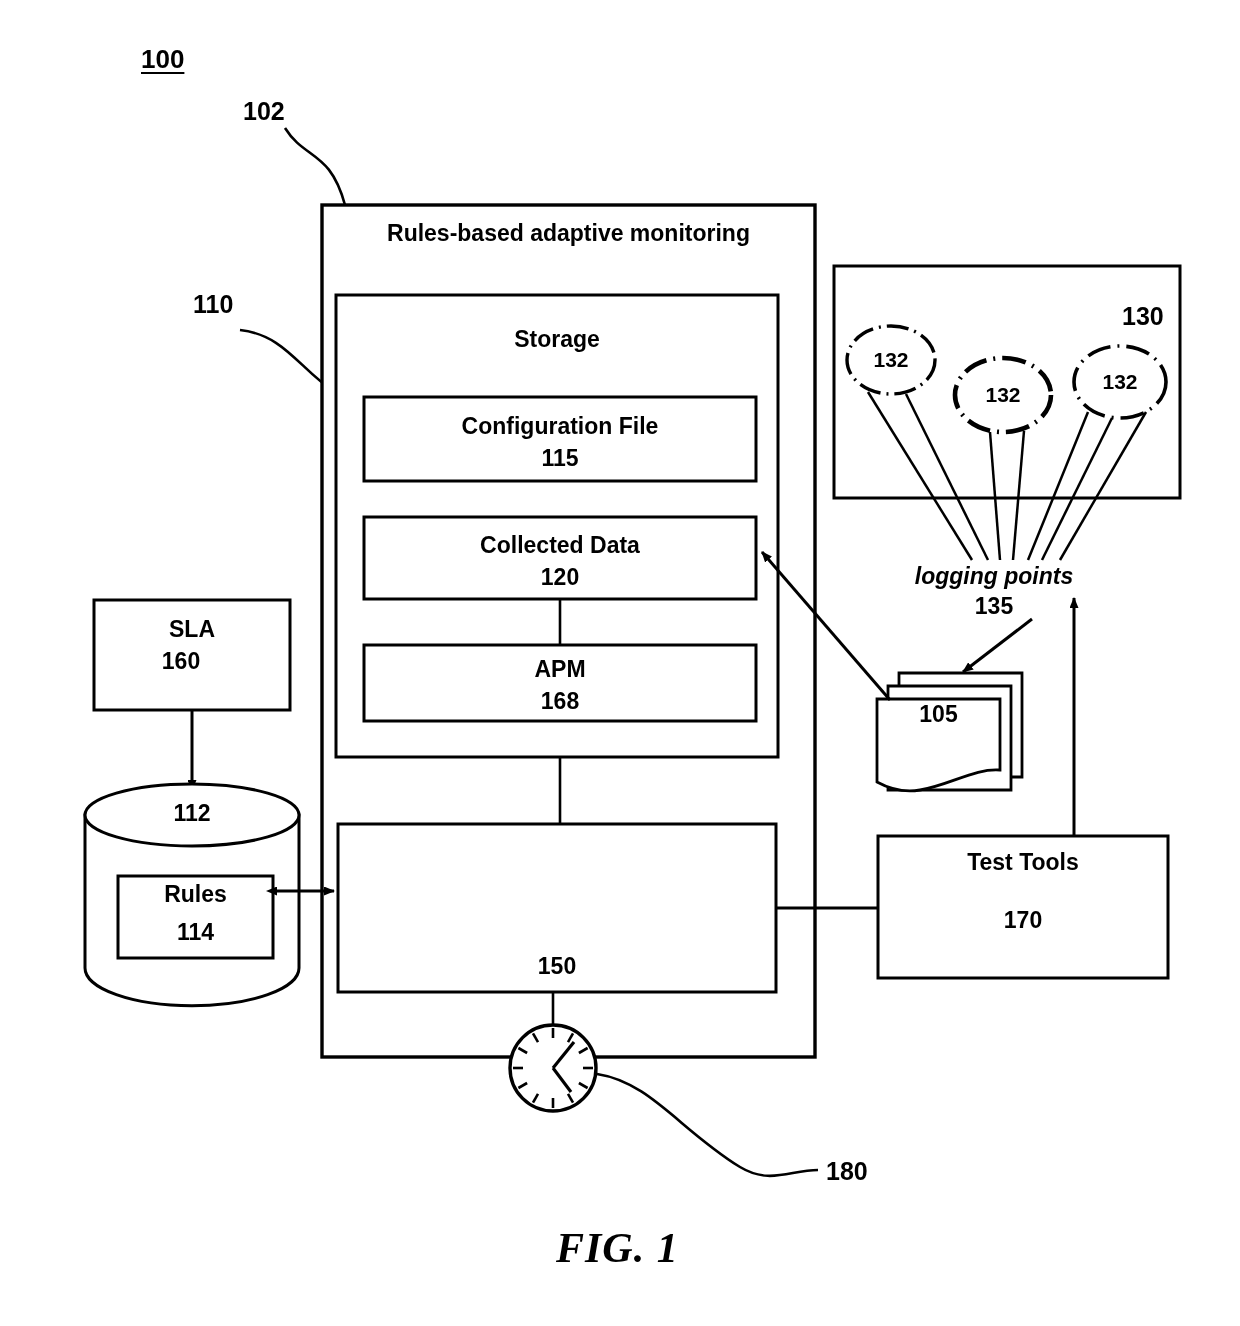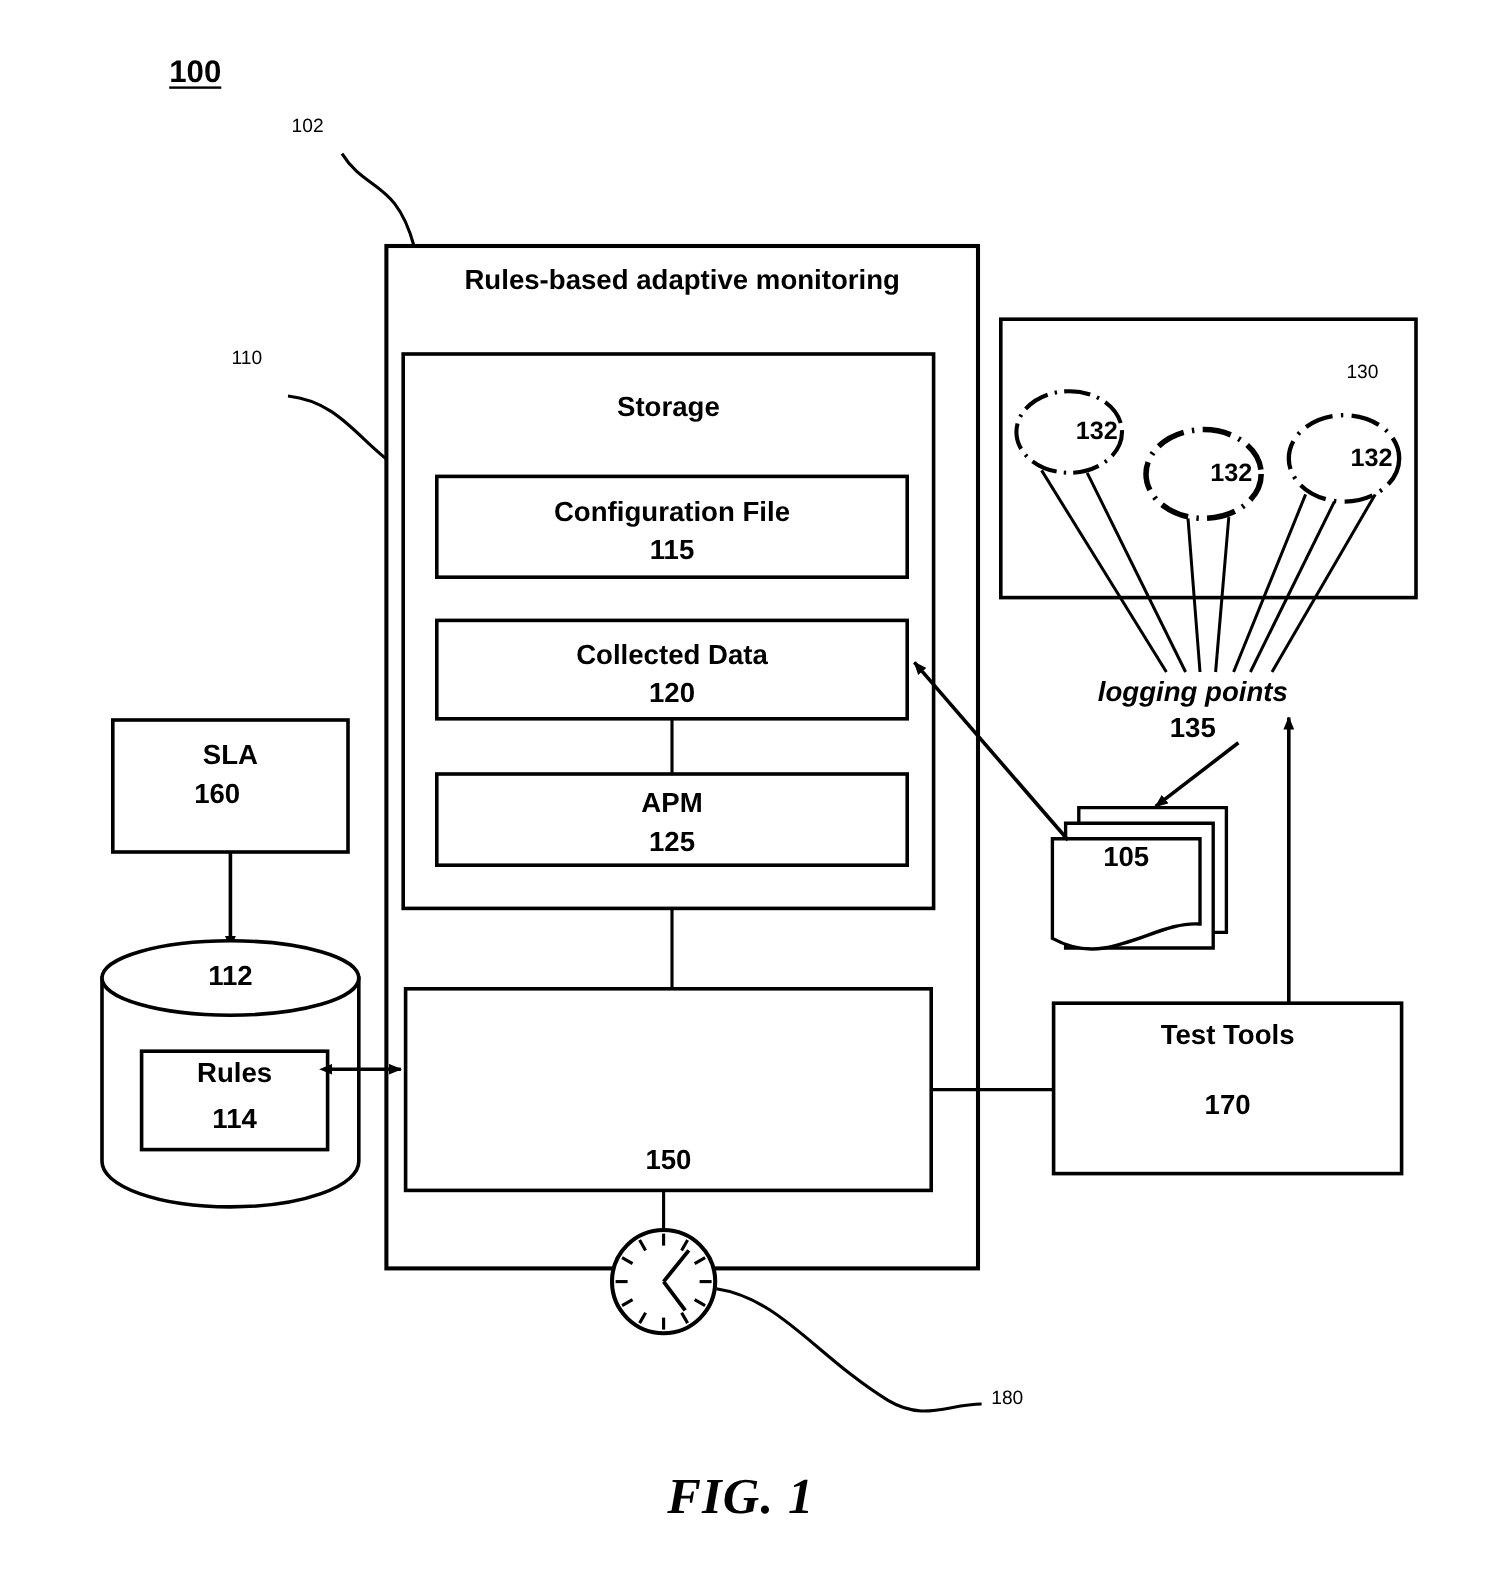--- a/index.html
+++ b/index.html
@@ -30,22 +30,22 @@
   .lbl {
     position: absolute;
     font-family: "Liberation Sans", sans-serif;
     font-weight: bold;
     color: #000;
     white-space: pre;
     line-height: 1.25;
     text-align: center;
   }
   .ref-num {
-    font-size: 16px;
-    font-weight: normal;
+    font-size: 25px;
+    font-weight: bold;
   }
   .fig-caption {
     position: absolute;
     font-family: "Liberation Serif", serif;
     font-weight: bold;
     font-style: italic;
     font-size: 42px;
     letter-spacing: 1px;
   }
   .title-100 {
@@ -60,21 +60,20 @@
     font-size: 23px;
     font-weight: bold;
   }
   .box-label {
     font-size: 23px;
     font-weight: bold;
   }
   .circ-label {
     font-size: 21px;
     font-weight: bold;
-    padding-left: 23px;
   }
 </style>
 </head>
 <body>
 
 <div id="figure-root">
 
   <svg id="diagram" viewBox="0 0 1240 1326">
     <defs>
       <marker id="arrowhead" markerWidth="11" markerHeight="9" refX="10" refY="4.5" orient="auto" markerUnits="userSpaceOnUse">
@@ -189,21 +188,21 @@
 
   <div class="lbl box-title" style="left:336px; top:325px; width:442px;">Storage</div>
 
   <div class="lbl box-label" style="left:364px; top:412px; width:392px;">Configuration File</div>
   <div class="lbl box-label" style="left:364px; top:444px; width:392px;">115</div>
 
   <div class="lbl box-label" style="left:364px; top:531px; width:392px;">Collected Data</div>
   <div class="lbl box-label" style="left:364px; top:563px; width:392px;">120</div>
 
   <div class="lbl box-label" style="left:364px; top:655px; width:392px;">APM</div>
-  <div class="lbl box-label" style="left:364px; top:687px; width:392px;">125</div>
+  <div class="lbl box-label" style="left:364px; top:687px; width:392px;">168</div>
 
   <div class="lbl box-label" style="left:338px; top:952px; width:438px;">150</div>
 
   <div class="lbl box-label" style="left:94px; top:615px; width:196px;">SLA</div>
   <div class="lbl box-label" style="left:94px; top:647px; width:174px;">160</div>
 
   <div class="lbl box-label" style="left:85px; top:799px; width:214px;">112</div>
 
   <div class="lbl box-label" style="left:118px; top:880px; width:155px;">Rules</div>
   <div class="lbl box-label" style="left:118px; top:918px; width:155px;">114</div>

